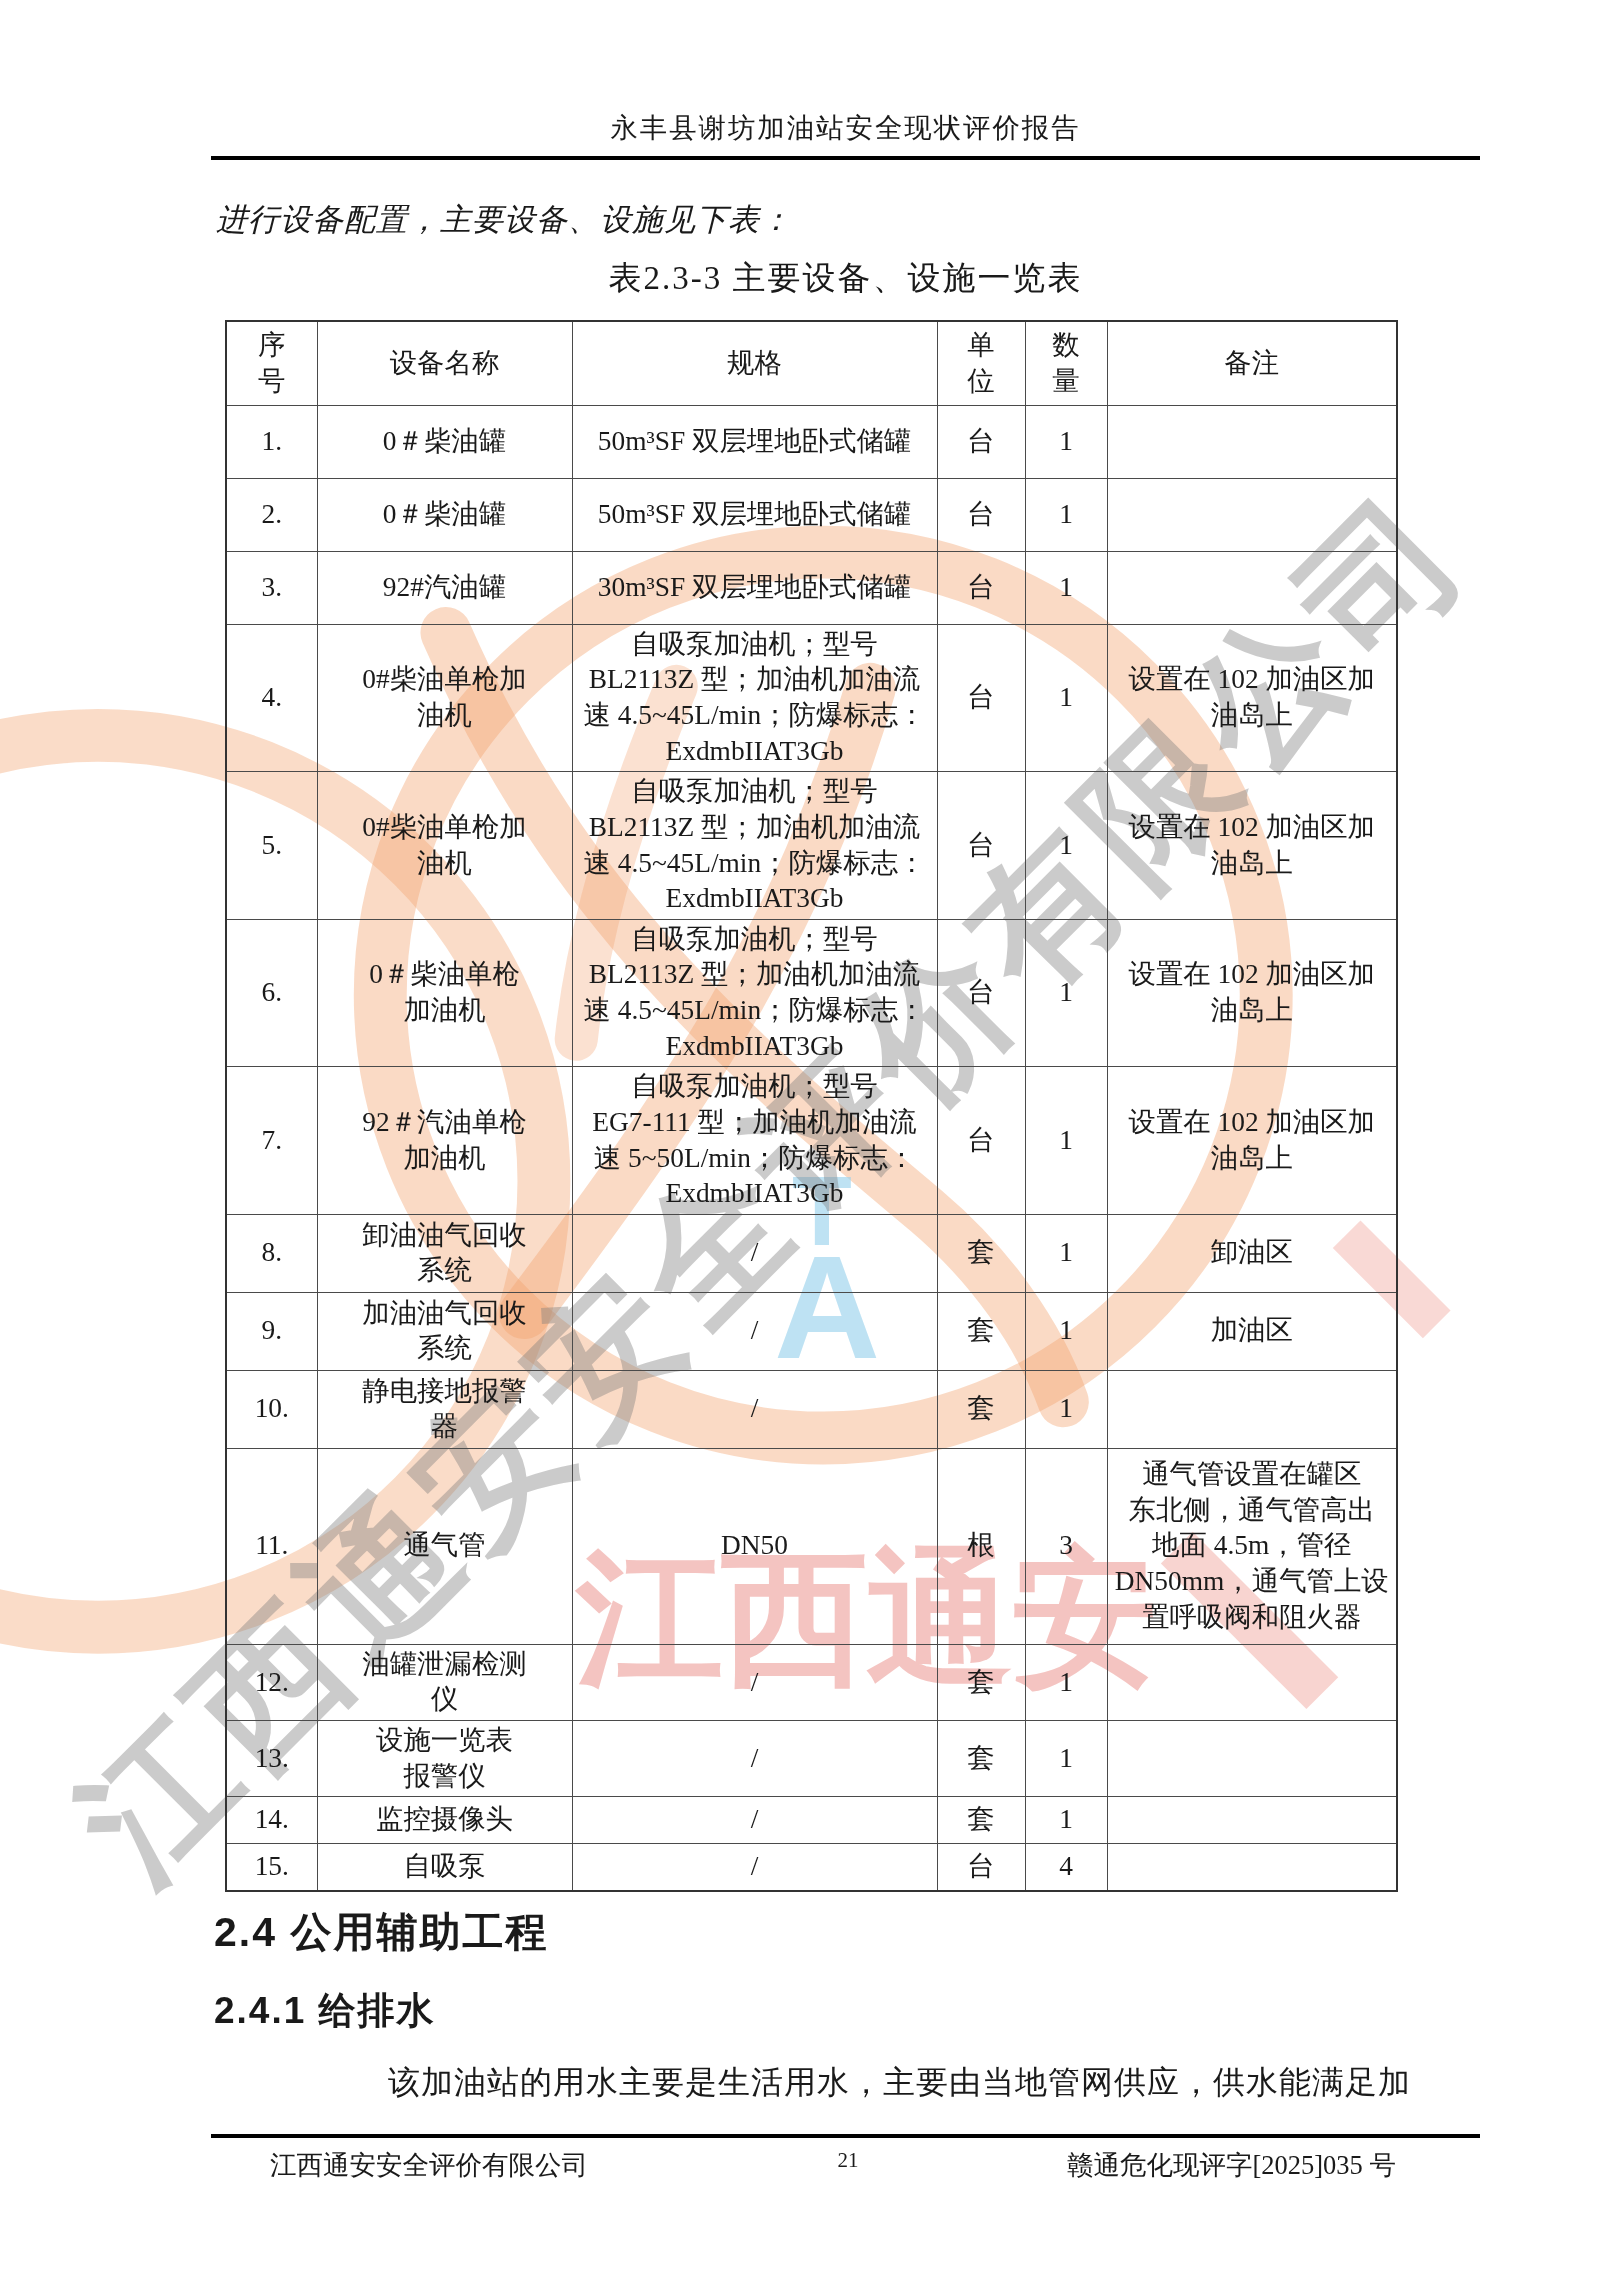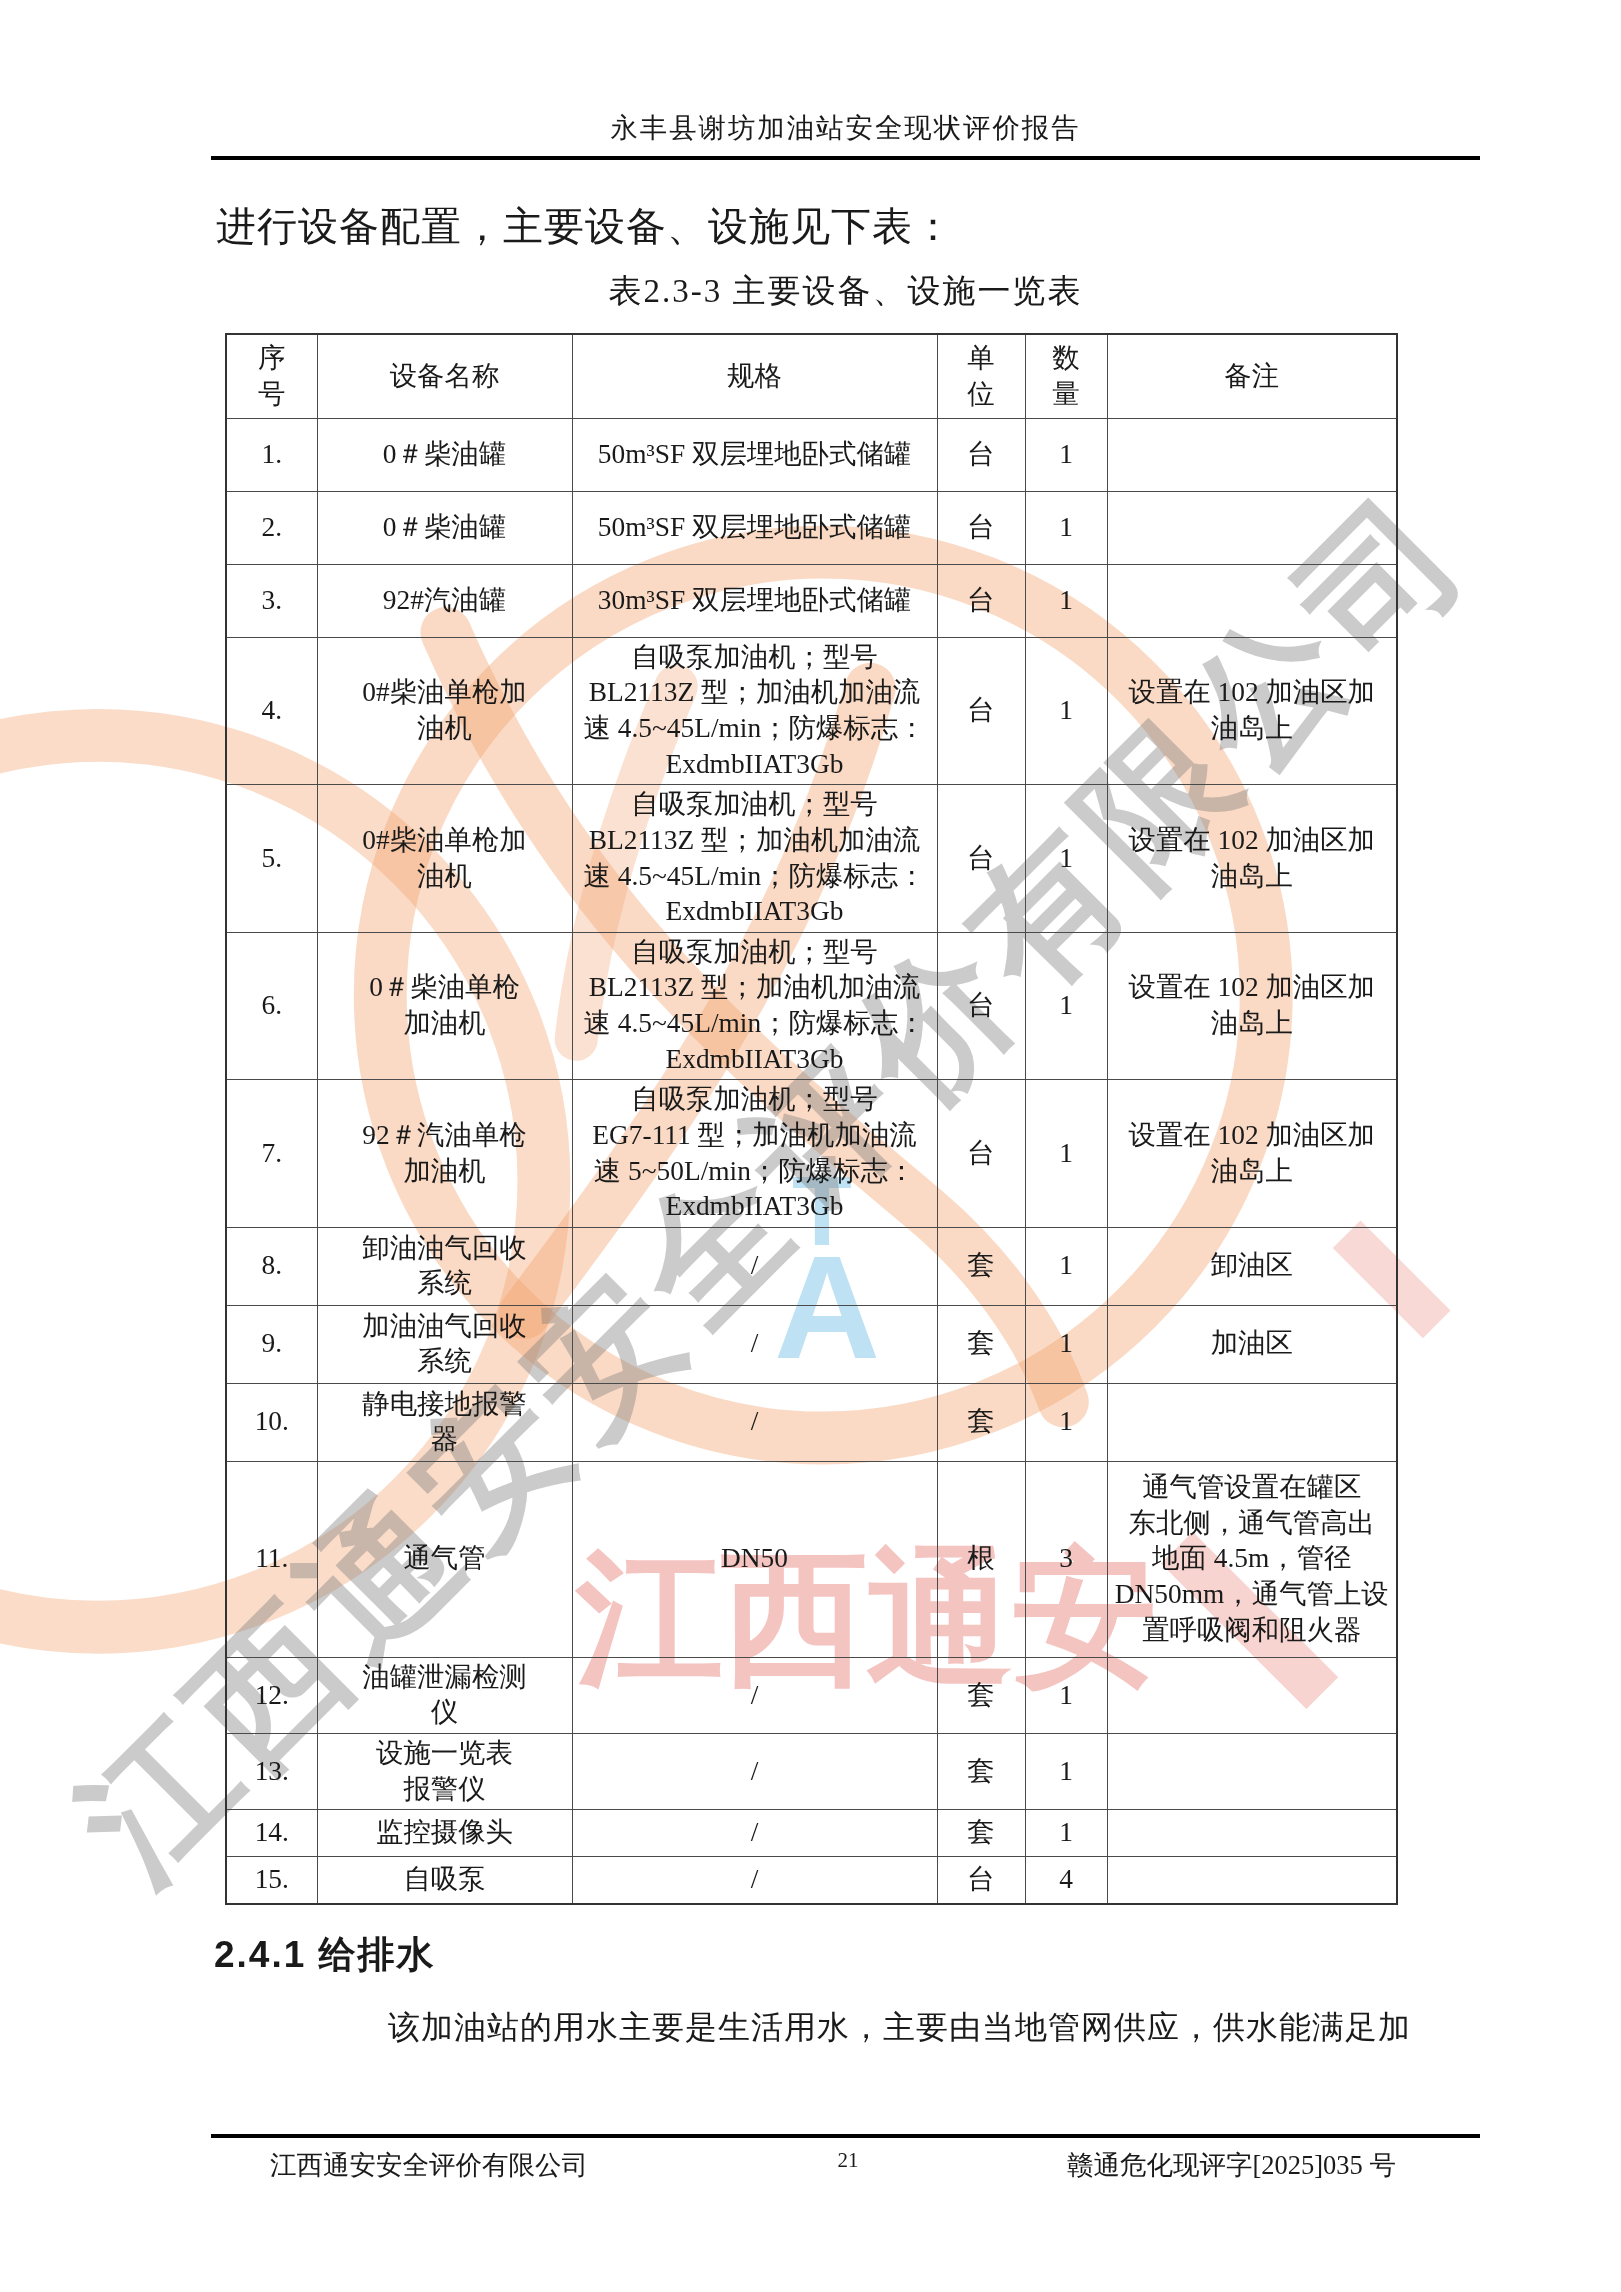--- a/index.html
+++ b/index.html
@@ -17,21 +17,21 @@
   .content{position:relative;z-index:2;}
   
   .header-title{
     margin-left:211px;width:1269px;
     text-align:center;font-size:27.4px;letter-spacing:2px;
   }
   .header-rule{
     margin:9.8px 0 0 211px;width:1269px;height:3.9px;background:#000;
   }
   
-  .intro{margin:39px 0 8px 216px;font-size:40px;letter-spacing:1px;}
+  .intro{margin:39px 0 8px 216px;font-size:31px;letter-spacing:1px;font-style:italic;}
   .table-caption{
     margin:15px 0 0 211px;width:1269px;text-align:center;
     font-size:33px;letter-spacing:2px;
   }
   
   table.equip{
     margin:19.6px 0 0 225px;width:1171px;
     border-collapse:collapse;table-layout:fixed;
     background:transparent;
   }
@@ -300,20 +300,21 @@
             <td>15.</td>
             <td>自吸泵</td>
             <td>/</td>
             <td>台</td>
             <td>4</td>
             <td></td>
           </tr>
         </tbody>
     </table>
 
+    <div class="sec-heading-1">2.4 公用辅助工程</div>
     <div class="sec-heading-2">2.4.1 给排水</div>
     <div class="body-paragraph">该加油站的用水主要是生活用水，主要由当地管网供应，供水能满足加</div>
   </div>
 
   <div class="footer-rule"></div>
   <div class="footer-company">江西通安安全评价有限公司</div>
   <div class="footer-page">21</div>
   <div class="footer-doc">赣通危化现评字[2025]035 号</div>
 
 </div>

